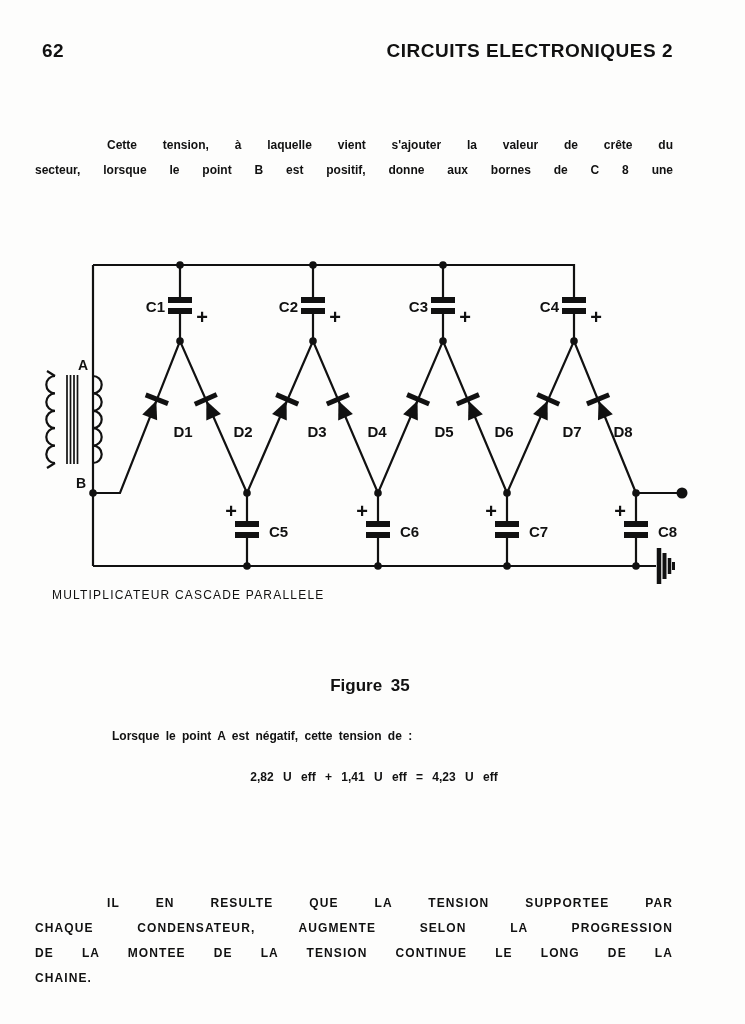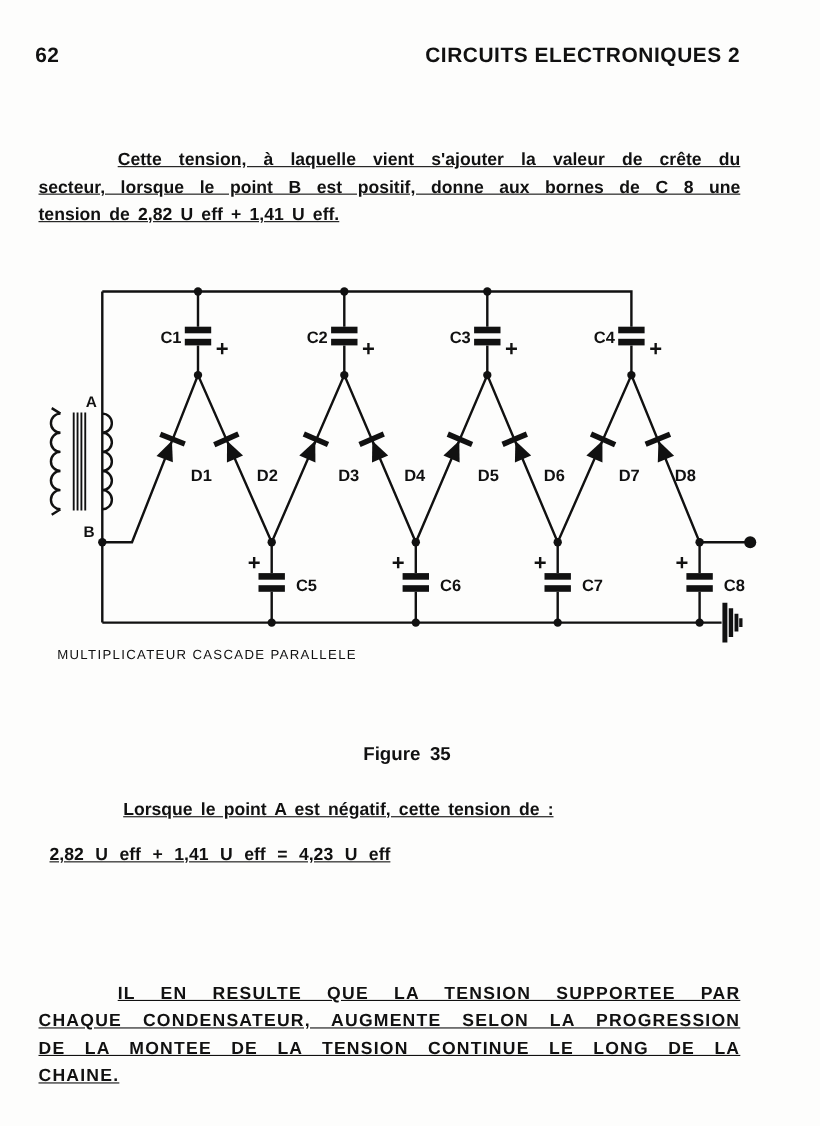--- a/index.html
+++ b/index.html
@@ -1,28 +1,28 @@
 <!DOCTYPE html>
 <html><head>
 <meta charset="utf-8">
 <style>
   html,body{margin:0;padding:0;}
   body{background:#e8e8e8;font-family:"Liberation Sans",sans-serif;}
   #page{position:relative;width:745px;height:1024px;background:#fdfdfc;color:#111;overflow:hidden;margin:0 auto;}
   .hdr{position:absolute;top:39px;font-weight:700;font-size:19px;letter-spacing:.5px;line-height:24px;}
-  #pageno{left:32px;}
+  #pageno{left:42px;}
   #hdrtitle{right:72px; right:0; left:0; text-align:right; padding-right:72px;}
   .col{position:absolute;left:35px;width:638px;}
-  .bodyline{font-weight:700;font-size:16px;line-height:25px;word-spacing:3px;white-space:nowrap;text-decoration:underline;}
+  .bodyline{font-weight:700;font-size:12px;line-height:25px;word-spacing:3px;white-space:nowrap;}
   .just{white-space:normal;text-align:justify;text-align-last:justify;}
   .indent{padding-left:72px;}
   .capsline{letter-spacing:1.1px;word-spacing:6px;}
   #para1{top:133px;}
   #para2{top:724px;padding-left:77px;}
-  #equation{top:765px;left:45px;width:658px;text-align:left;word-spacing:6px;}
+  #equation{top:765px;left:45px;width:658px;text-align:center;word-spacing:6px;}
   #para3{top:820px;}
   #para4{top:891px;}
   #figcaption{position:absolute;left:52px;top:588px;font-size:12px;font-weight:400;letter-spacing:1.2px;}
   #figlabel{position:absolute;left:0;width:740px;top:676px;text-align:center;font-size:17px;font-weight:700;word-spacing:4px;}
   #circuit{position:absolute;left:25px;top:248px;}
   svg text{font-family:"Liberation Sans",sans-serif;font-weight:700;fill:#111;}
   svg .lbl{font-size:15px;}
   svg .plus{font-size:20px;}
   svg .term{font-size:14px;}
 </style>
@@ -30,21 +30,20 @@
 <body>
 
 <div id="page">
 
   <div id="pageno" class="hdr">62</div>
   <div id="hdrtitle" class="hdr">CIRCUITS ELECTRONIQUES 2</div>
 
   <div id="para1" class="col">
     <div class="bodyline just indent">Cette tension, à laquelle vient s'ajouter la valeur de crête du</div>
     <div class="bodyline just">secteur, lorsque le point B est positif, donne aux bornes de C 8 une</div>
-    <div class="bodyline">tension de 2,82 U eff + 1,41 U eff.</div>
   </div>
 
   <svg id="circuit" width="710" height="345" viewBox="0 0 710 345">
     <defs>
       <g id="dio">
         <polygon points="-9,-8 9,0 -9,8" fill="#111"></polygon>
         <line x1="10.5" y1="-12" x2="10.5" y2="12" stroke="#111" stroke-width="5"></line>
       </g>
     </defs>
 

